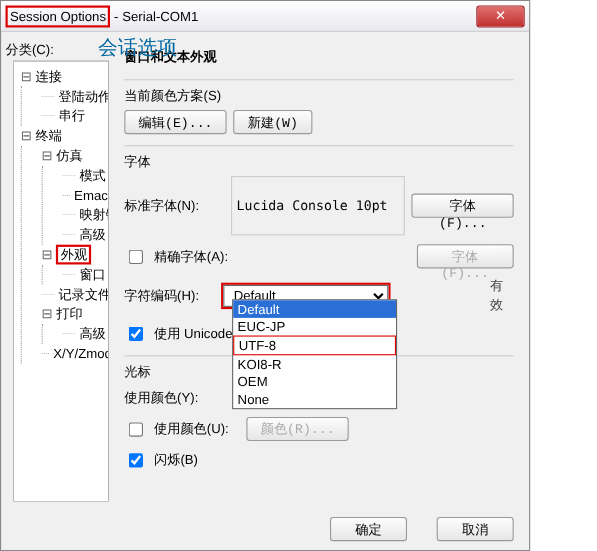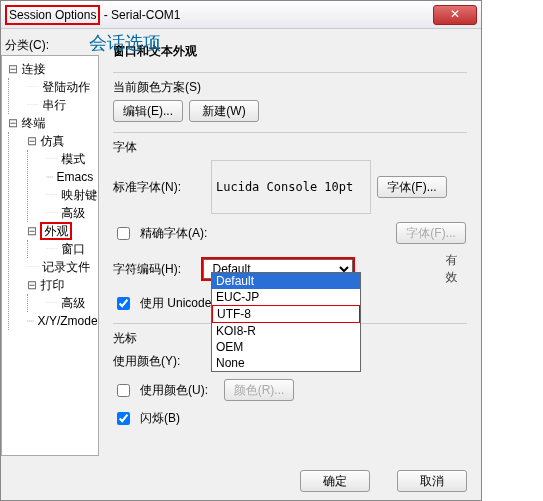--- a/index.html
+++ b/index.html
@@ -4,36 +4,36 @@
 <style>
 * { box-sizing: border-box; font-family: "Microsoft YaHei", SimSun, Arial, sans-serif; font-size: 12px; }
 body { margin: 0; background: #fff; }
 .dialog { width: 482px; height: 501px; border: 1px solid #888; background: #f0f0f0; position: relative; display: flex; flex-direction: column; }
 .titlebar { height: 28px; background: linear-gradient(#fff,#e8e8f0); display: flex; align-items: center; padding: 0 4px; border-bottom: 1px solid #ccc; }
 .titlebar .title-text { flex: 1; }
 .titlebar .red-box { border: 2px solid #d00; padding: 1px 2px; }
 .close-btn { width: 44px; height: 20px; background: linear-gradient(#e07070,#c23030); color: #fff; text-align: center; border: 1px solid #a02020; border-radius: 3px; line-height: 16px; cursor: pointer; }
 .anno { position: absolute; color: #0369a1; font-size: 18px; left: 88px; top: 30px; }
 .body { flex: 1; display: flex; overflow: hidden; }
-.left { width: 160px; border-right: 1px solid #ccc; background: #fff; padding: 4px 0 4px 4px; overflow: auto; margin: 26px 0 44px 0; border:1px solid #aaa;}
+.left { width: 160px; border-right: 1px solid #ccc; background: #fff; padding: 4px 0 4px 4px; overflow: auto; margin: 26px 0 44px 11px; border:1px solid #aaa;}
 .cat-label { position:absolute; left:4px; top:36px; }
 .tree { list-style: none; margin: 0; padding: 0 0 0 2px; }
 .tree ul { list-style: none; margin: 0; padding-left: 18px; }
 .tree li { white-space: nowrap; line-height: 18px; }
 .tree .tline { border-left: 1px dotted #999; }
 .tree .node::before { content: "⊞ "; color: #666; }
 .tree .node.open::before { content: "⊟ "; }
 .tree .leaf::before { content: "┈ "; color: #bbb; }
 .tree .hl { border: 2px solid #d00; padding: 0 2px; }
 .right { flex: 1; padding: 10px 14px; display:flex; flex-direction:column; }
 .section-title { font-weight: bold; margin: 4px 0 6px 0; }
 .row { display: flex; align-items: center; gap: 6px; margin: 4px 0; }
 .row .lbl { width: 92px; }
 select, input[type=text] { border: 1px solid #999; background: #fff; height: 20px; padding: 1px 4px; font-size:12px;}
-.btn { background: linear-gradient(#fdfdfd,#e6e6e6); border: 1px solid #999; border-radius: 3px; padding: 2px 0; cursor: pointer; min-width:70px; height:22px;}
+.btn { background: linear-gradient(#fdfdfd,#e6e6e6); border: 1px solid #999; border-radius: 3px; padding: 2px 12px; cursor: pointer; min-width:70px; height:22px;font-family:Liberation Mono, monospace;}
 .btn.dis { color: #aaa; }
 .group-hr { border-top: 1px solid #ccc; margin: 6px 0; }
 .fontdisp { border: 1px solid #ccc; padding: 19px 4px; width: 160px; font-family: "Lucida Console", monospace; }
 .enc-wrap { position: relative; }
 .enc-sel { border: 2px solid #d00; display: inline-flex; align-items: center; }
 .enc-sel select { width: 150px; border: 1px solid #666; }
 .dropdown { position: absolute; top: 20px; left: 0; width: 150px; border: 1px solid #666; background: #fff; z-index: 5; }
 .dropdown div { padding: 1px 4px; }
 .dropdown .sel { background: #2a6fd6; color: #fff; }
 .dropdown .hlred { border: 1px solid #d00; }

